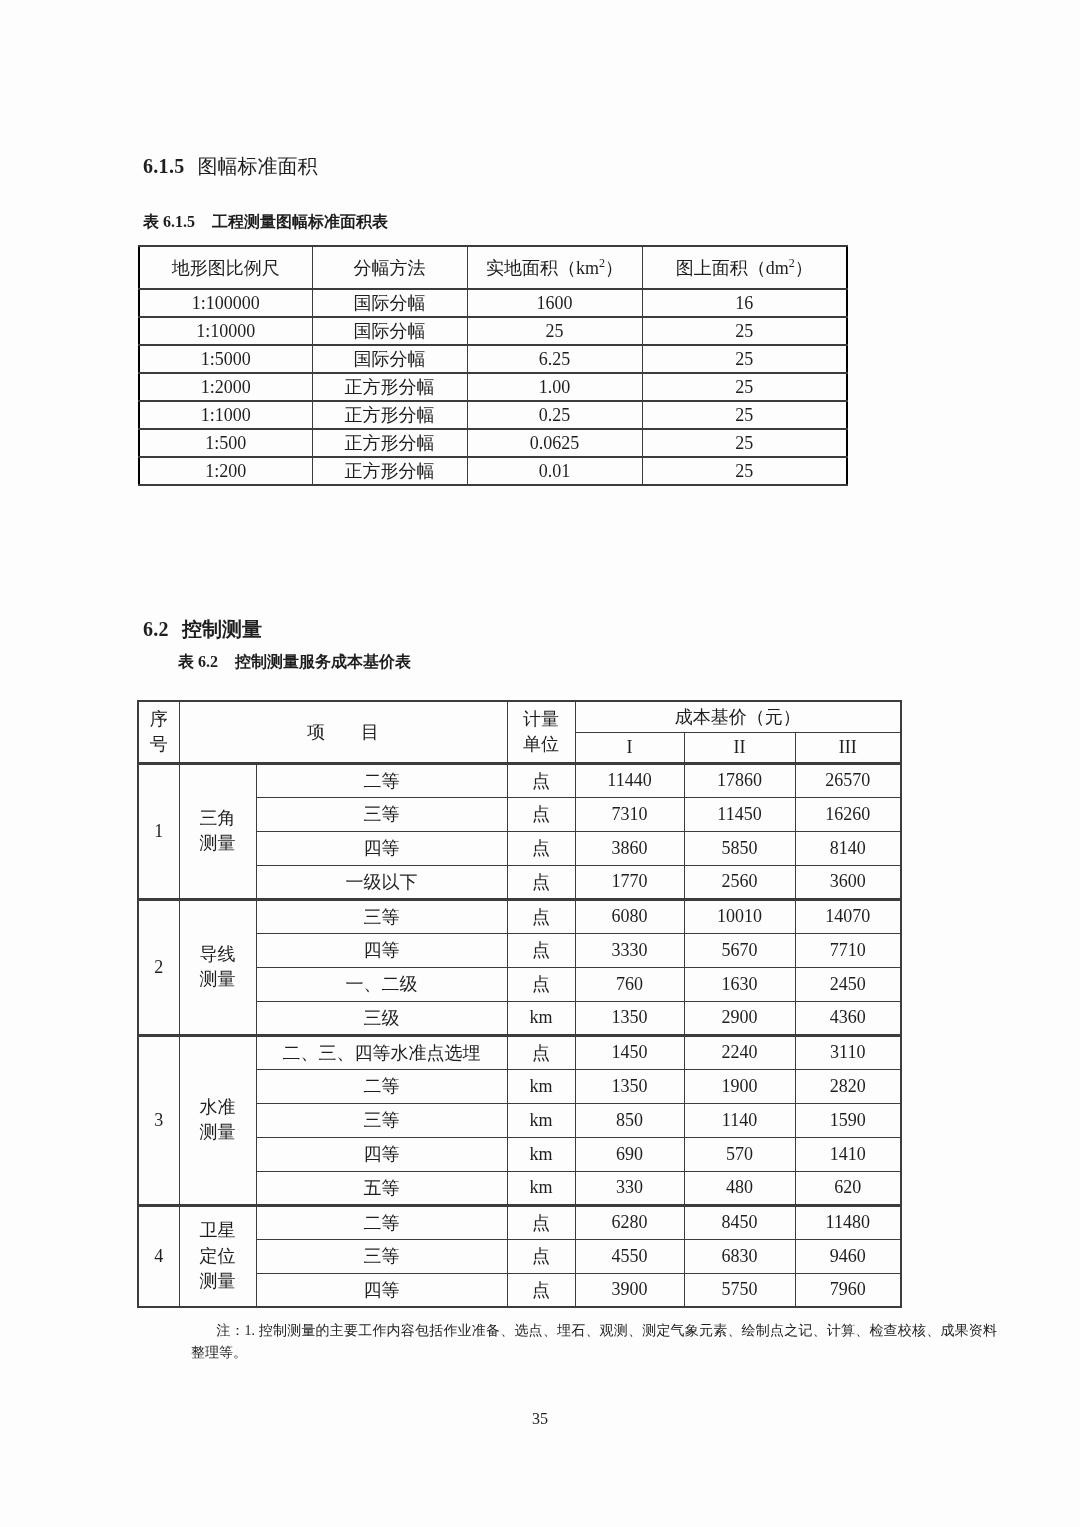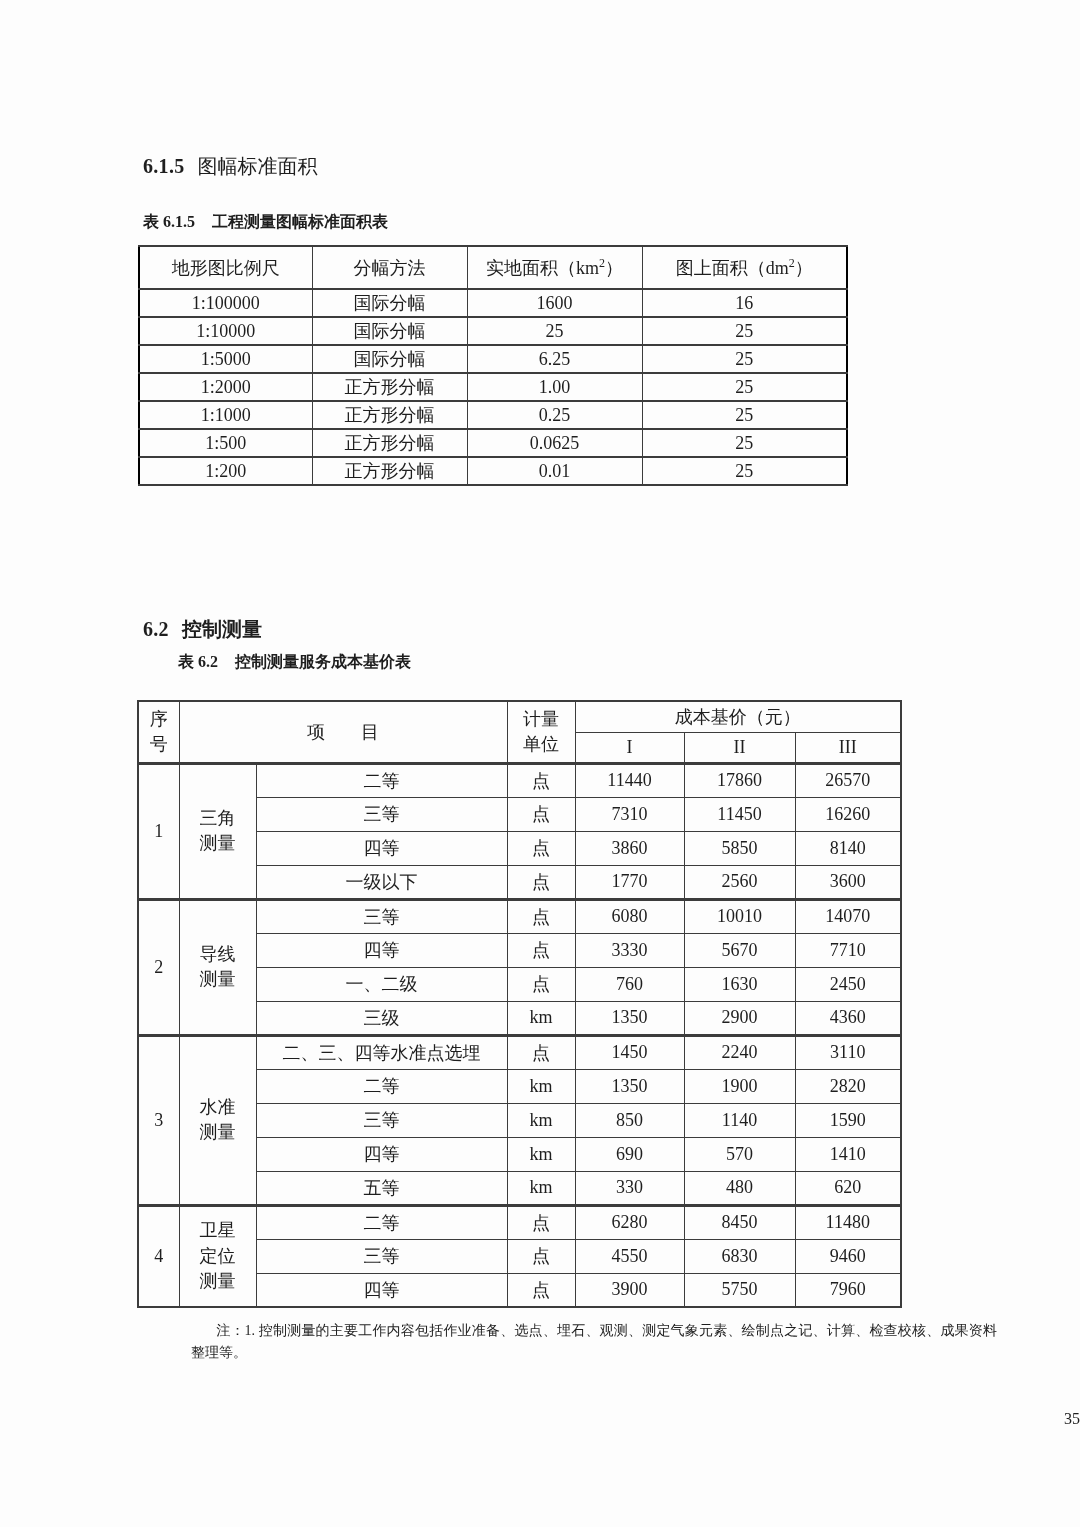--- a/index.html
+++ b/index.html
@@ -54,21 +54,21 @@
   .pl { white-space:pre-line; line-height:1.4; }
 
   
   .note {
     position:absolute; left:143px; top:1320px; width:806px;
     font-size:14px; line-height:1.6;
     text-indent:1.8em; text-align:justify;margin-left:48px;
   }
   .pagenum {
     position:absolute; left:0; top:1410px; width:1080px;
-    text-align:right; font-size:16px;
+    text-align:center; font-size:16px;
   }
 </style>
 </head>
 <body>
 
 <div class="page">
 
   <div class="heading" style="top:153px;">
     <span class="hnum">6.1.5</span><span class="htitle-regular">图幅标准面积</span>
   </div>

